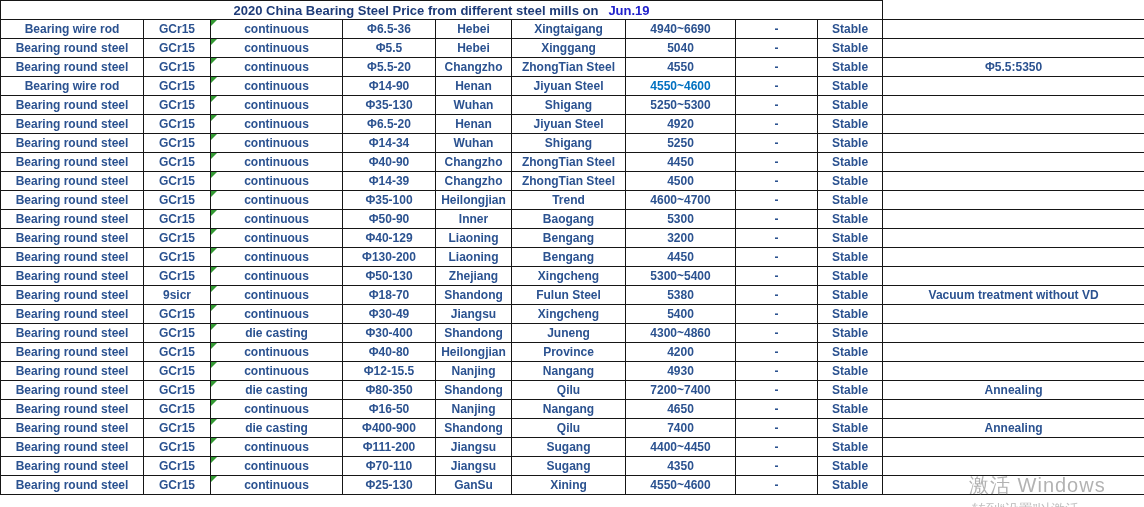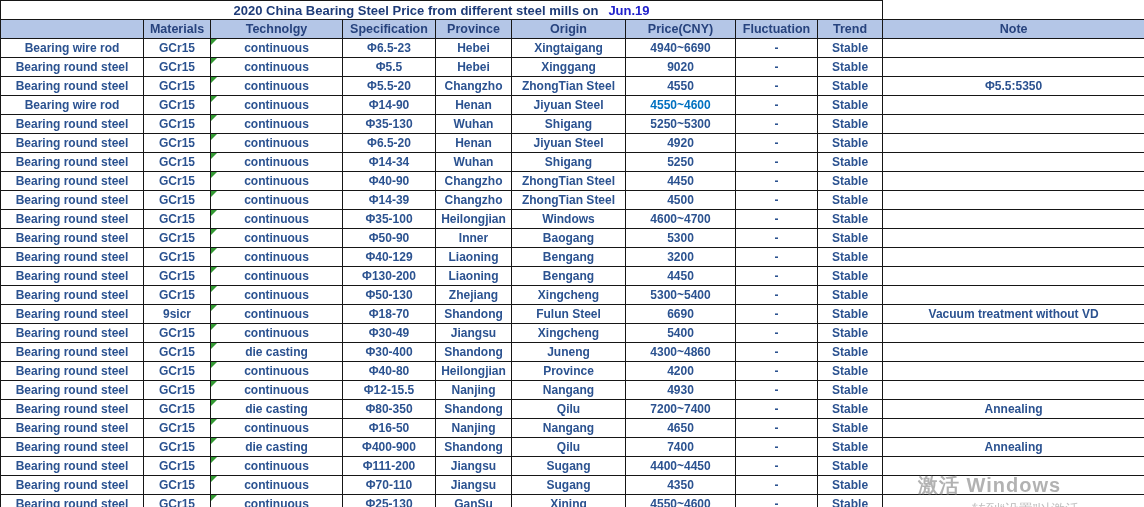--- a/index.html
+++ b/index.html
@@ -25,21 +25,21 @@
   tr.header-row { height:19px; }
   tr.header-row th { background:#B4C6E7; color:#27437E; font-size:12.5px; }
   tbody tr { height:18px; }
   td.col-technology { position:relative; }
   .tri {
     position:absolute; top:0; left:0; width:0; height:0;
     border-top:6px solid #339933; border-right:6px solid transparent;
   }
   td.hl { color:#0070C0; }
   .watermark1 {
-    position:absolute; left:918px; top:472px; font-size:20px; font-weight:bold;
+    position:absolute; left:969px; top:472px; font-size:20px; font-weight:normal;
     color:rgba(130,130,130,0.62); letter-spacing:1px; pointer-events:none; z-index:5;
     font-family:"Liberation Sans", sans-serif;
   }
   .watermark2 {
     position:absolute; left:972px; top:501px; font-size:14px; font-weight:normal;
     color:rgba(140,140,140,0.55); pointer-events:none; z-index:5;
   }
 </style>
 </head>
 <body>
@@ -58,54 +58,42 @@
         <col class="c8">
         <col class="c9">
     </colgroup>
     <thead>
       <tr class="title-row">
         <td class="title-cell" colspan="9">
           <span>2020 China Bearing Steel Price from different steel mills on</span><span class="title-date">Jun.19</span>
         </td>
         <td class="noborder"></td>
       </tr>
-      <tr class="header-row">
-        <th></th>
-        <th>Materials</th>
-        <th>Technolgy</th>
-        <th>Specification</th>
-        <th>Province</th>
-        <th>Origin</th>
-        <th>Price(CNY)</th>
-        <th>Fluctuation</th>
-        <th>Trend</th>
-        <th>Note</th>
-      </tr>
     </thead>
     <tbody>
         <tr>
           <td class="col-product">Bearing wire rod</td>
           <td class="col-material">GCr15</td>
           <td class="col-technology"><span class="tri"></span><span>continuous</span></td>
-          <td class="col-spec">Φ6.5-23</td>
+          <td class="col-spec">Φ6.5-36</td>
           <td class="col-province">Hebei</td>
           <td class="col-origin">Xingtaigang</td>
           <td class="col-price">4940~6690</td>
           <td class="col-fluctuation">-</td>
           <td class="col-trend">Stable</td>
           <td class="col-note"></td>
         </tr>
         <tr>
           <td class="col-product">Bearing round steel</td>
           <td class="col-material">GCr15</td>
           <td class="col-technology"><span class="tri"></span><span>continuous</span></td>
           <td class="col-spec">Φ5.5</td>
           <td class="col-province">Hebei</td>
           <td class="col-origin">Xinggang</td>
-          <td class="col-price">9020</td>
+          <td class="col-price">5040</td>
           <td class="col-fluctuation">-</td>
           <td class="col-trend">Stable</td>
           <td class="col-note"></td>
         </tr>
         <tr>
           <td class="col-product">Bearing round steel</td>
           <td class="col-material">GCr15</td>
           <td class="col-technology"><span class="tri"></span><span>continuous</span></td>
           <td class="col-spec">Φ5.5-20</td>
           <td class="col-province">Changzho</td>
@@ -186,21 +174,21 @@
           <td class="col-fluctuation">-</td>
           <td class="col-trend">Stable</td>
           <td class="col-note"></td>
         </tr>
         <tr>
           <td class="col-product">Bearing round steel</td>
           <td class="col-material">GCr15</td>
           <td class="col-technology"><span class="tri"></span><span>continuous</span></td>
           <td class="col-spec">Φ35-100</td>
           <td class="col-province">Heilongjian</td>
-          <td class="col-origin">Windows</td>
+          <td class="col-origin">Trend</td>
           <td class="col-price">4600~4700</td>
           <td class="col-fluctuation">-</td>
           <td class="col-trend">Stable</td>
           <td class="col-note"></td>
         </tr>
         <tr>
           <td class="col-product">Bearing round steel</td>
           <td class="col-material">GCr15</td>
           <td class="col-technology"><span class="tri"></span><span>continuous</span></td>
           <td class="col-spec">Φ50-90</td>
@@ -247,21 +235,21 @@
           <td class="col-trend">Stable</td>
           <td class="col-note"></td>
         </tr>
         <tr>
           <td class="col-product">Bearing round steel</td>
           <td class="col-material">9sicr</td>
           <td class="col-technology"><span class="tri"></span><span>continuous</span></td>
           <td class="col-spec">Φ18-70</td>
           <td class="col-province">Shandong</td>
           <td class="col-origin">Fulun Steel</td>
-          <td class="col-price">6690</td>
+          <td class="col-price">5380</td>
           <td class="col-fluctuation">-</td>
           <td class="col-trend">Stable</td>
           <td class="col-note">Vacuum treatment without VD</td>
         </tr>
         <tr>
           <td class="col-product">Bearing round steel</td>
           <td class="col-material">GCr15</td>
           <td class="col-technology"><span class="tri"></span><span>continuous</span></td>
           <td class="col-spec">Φ30-49</td>
           <td class="col-province">Jiangsu</td>

